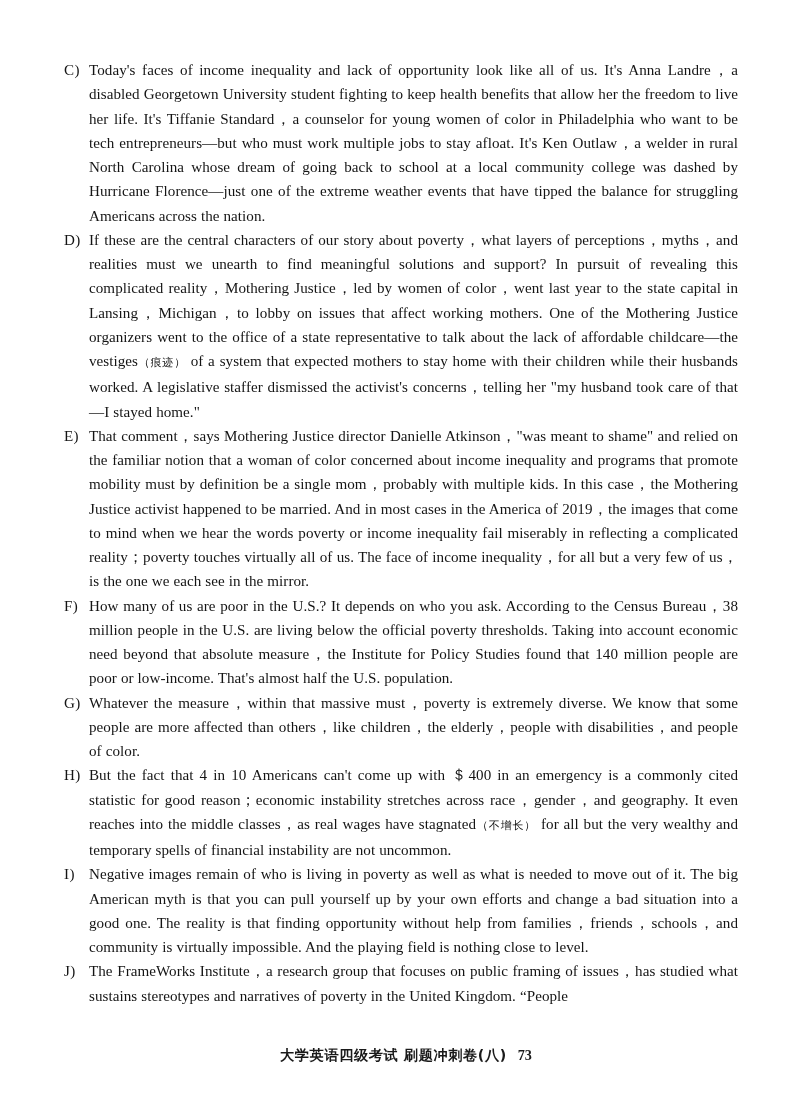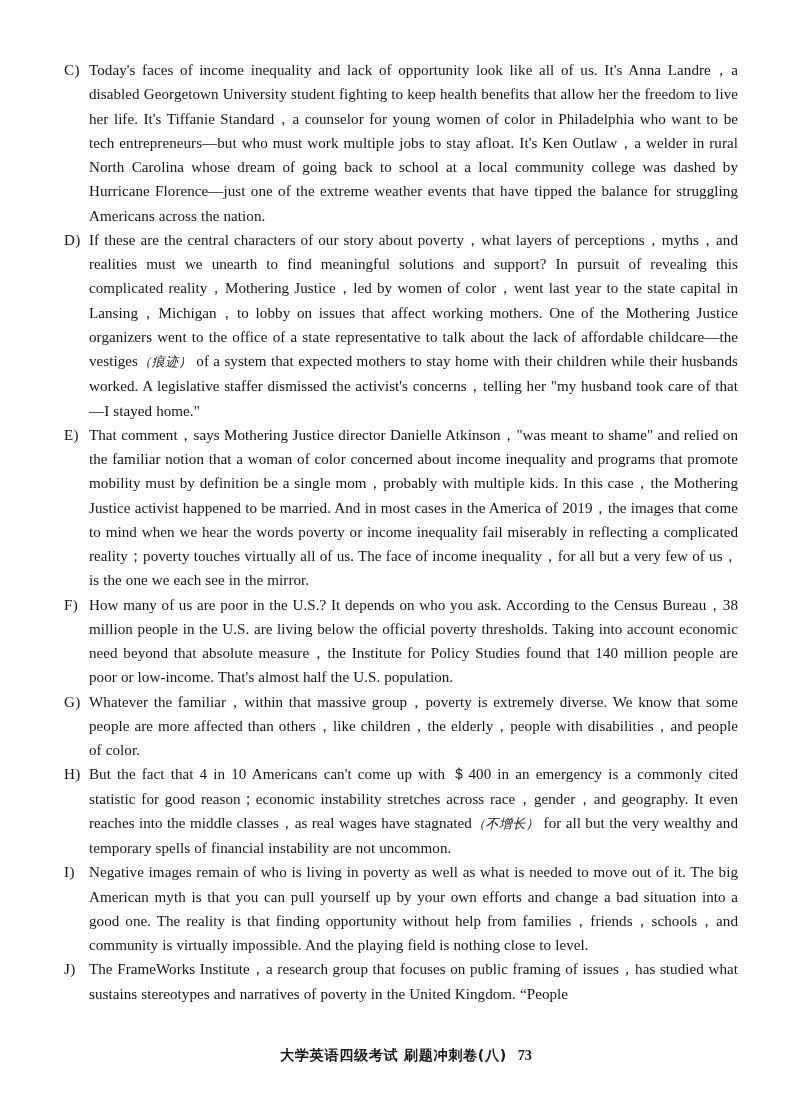--- a/index.html
+++ b/index.html
@@ -59,22 +59,21 @@
 
   .para-body {
     display: block;
   }
 
   .it {
   }
 
   .cn {
     font-family: "DejaVu Sans", "Liberation Sans", sans-serif;
-    font-size: 13px;
-    font-style: italic;
+    font-size: 11px;
   }
 
   .footer {
     position: absolute;
     left: 6px;
     top: 1046px;
     width: 800px;
     text-align: center;
     font-family: "DejaVu Sans", "Liberation Sans", sans-serif;
     font-size: 14.2px;
@@ -110,21 +109,21 @@
         <span class="para-body">That comment，says Mothering Justice director Danielle Atkinson，"was meant to shame" and relied on the familiar notion that a woman of color concerned about income inequality and programs that promote mobility must by definition be a single mom，probably with multiple kids. In this case，the Mothering Justice activist happened to be married. And in most cases in the America of 2019，the images that come to mind when we hear the words poverty or income inequality fail miserably in reflecting a complicated reality；poverty touches virtually all of us. The face of income inequality，for all but a very few of us，is the one we each see in the mirror.</span>
     </p>
 
     <p class="para">
       <span class="para-label">F)</span>
         <span class="para-body">How many of us are poor in the U.S.? It depends on who you ask. According to the Census Bureau，38 million people in the U.S. are living below the official poverty thresholds. Taking into account economic need beyond that absolute measure，the Institute for Policy Studies found that 140 million people are poor or low-income. That's almost half the U.S. population.</span>
     </p>
 
     <p class="para">
       <span class="para-label">G)</span>
-        <span class="para-body">Whatever the familiar，within that massive group，poverty is extremely diverse. We know that some people are more affected than others，like children，the elderly，people with disabilities，and people of color.</span>
+        <span class="para-body">Whatever the measure，within that massive must，poverty is extremely diverse. We know that some people are more affected than others，like children，the elderly，people with disabilities，and people of color.</span>
     </p>
 
     <p class="para">
       <span class="para-label">H)</span><span>But the fact that 4 in 10 Americans can't come up with ＄400 in an emergency is a commonly cited statistic for good reason；economic instability stretches across race，gender，and geography. It even reaches into the middle classes，as real wages have </span><span class="it">stagnated</span><span class="cn">（不增长）</span><span> for all but the very wealthy and temporary spells of financial instability are not uncommon.</span>
     </p>
 
     <p class="para">
       <span class="para-label">I)</span>
         <span class="para-body">Negative images remain of who is living in poverty as well as what is needed to move out of it. The big American myth is that you can pull yourself up by your own efforts and change a bad situation into a good one. The reality is that finding opportunity without help from families，friends，schools，and community is virtually impossible. And the playing field is nothing close to level.</span>
     </p>

